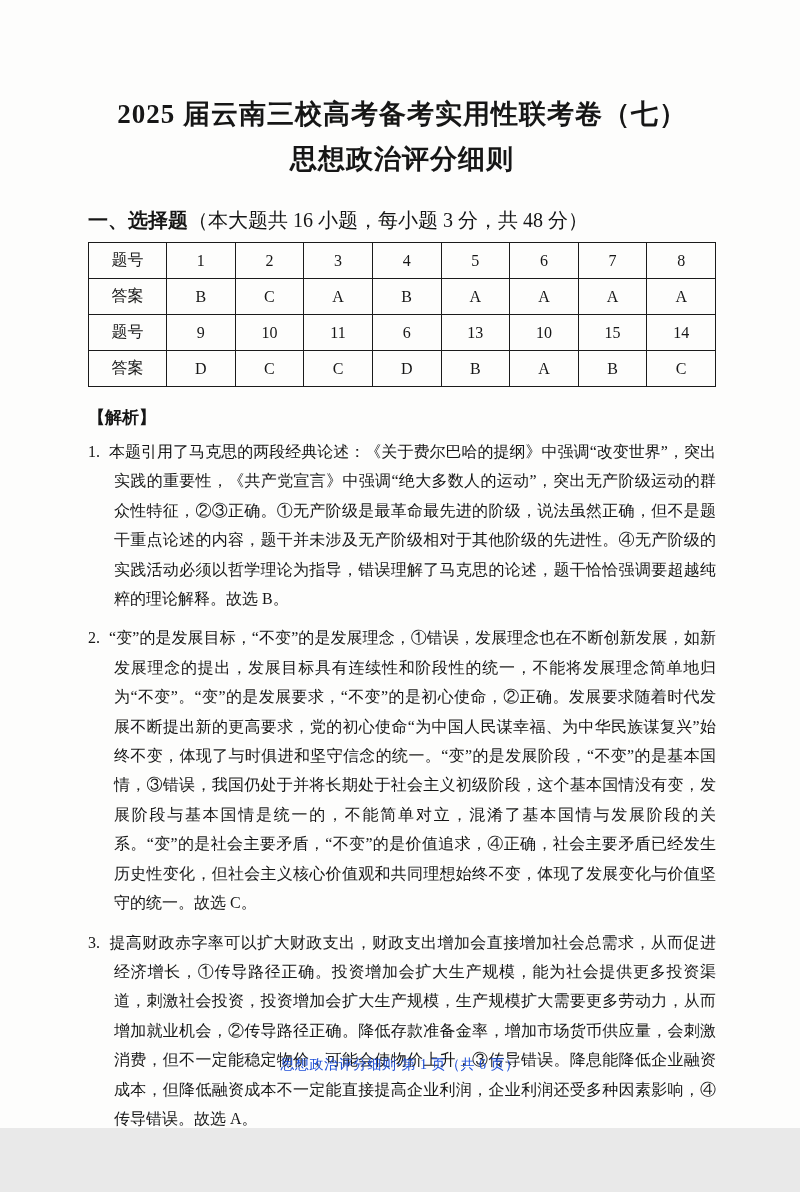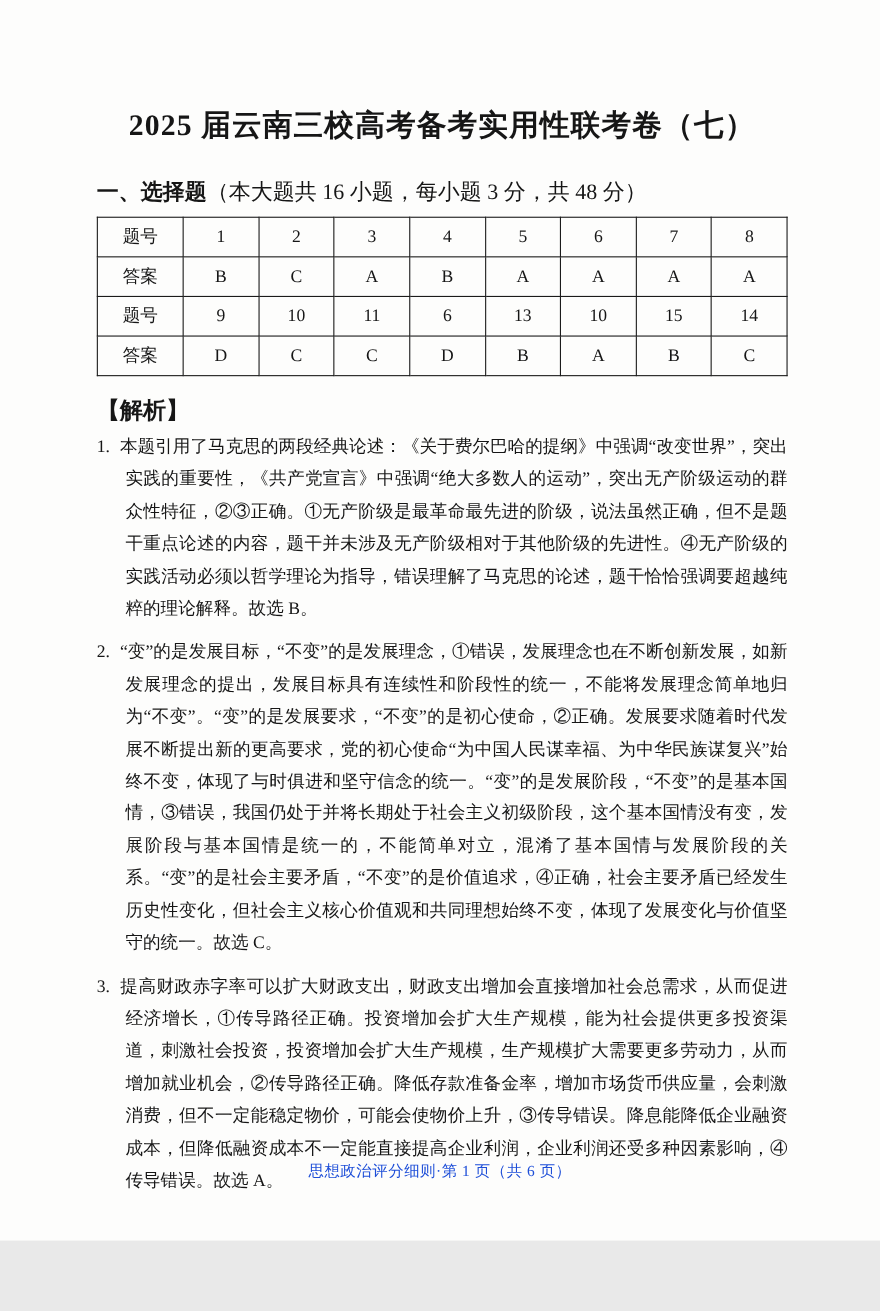--- a/index.html
+++ b/index.html
@@ -42,21 +42,21 @@
     border: 1px solid #1b1b1b;
     height: 36px;
     text-align: center;
     vertical-align: middle;
     background: #fdfdfc;
   }
   .answer-table td.head-col { width: 78px; }
   .analysis-heading {
     margin-top: 18px;
     font-weight: bold;
-    font-size: 21px;
+    font-size: 17px;
     line-height: 26px;
   }
   .analysis-list { margin-top: 6px; }
   .analysis-item {
     font-size: 16px;
     line-height: 29.4px;
     text-align: justify;
     padding-left: 26px;
     text-indent: -26px;
     margin-bottom: 10px;
@@ -76,20 +76,21 @@
     letter-spacing: 0.5px;
   }
 </style>
 </head>
 <body>
 
 <div class="page">
 
   <div class="doc-title">
     <div>2025 届云南三校高考备考实用性联考卷（七）</div>
+    <div>思想政治评分细则</div>
   </div>
 
   <div class="section-heading">
     <span class="label">一、选择题</span><span class="detail">（本大题共 16 小题，每小题 3 分，共 48 分）</span>
   </div>
 
   <table class="answer-table">
     <tbody id="answer-table-body">
         <tr>
           <td class="head-col">题号</td>

